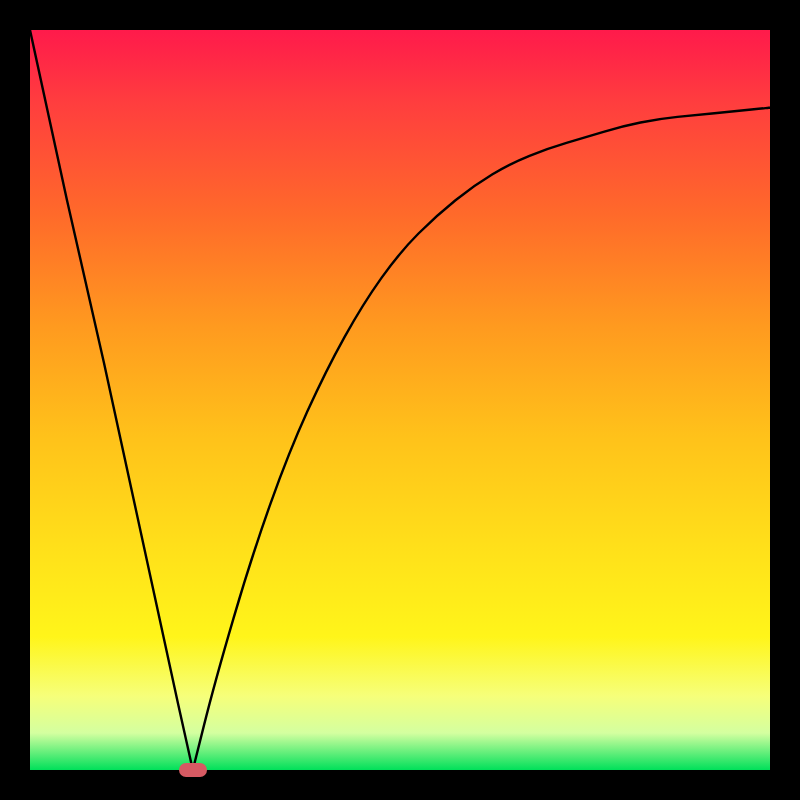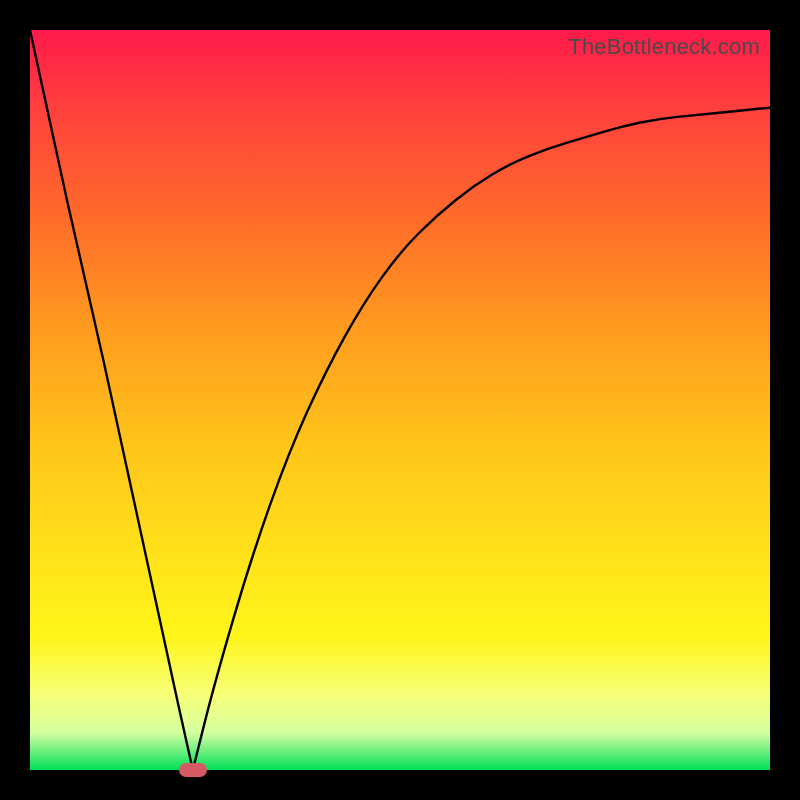--- a/index.html
+++ b/index.html
@@ -62,21 +62,20 @@
     transform: translate(-50%, -50%);
   }
 </style>
 </head>
 <body>
 
 <div class="frame">
 
   <div class="plot">
 
-    <div class="watermark">TheBottleneck.com</div>
 
     <svg class="curve" viewBox="0 0 740 740" preserveAspectRatio="none">
       <path fill="none" stroke-width="2.4" stroke-linejoin="round" stroke-linecap="round" d="M0.0 0.0 L37.0 170.2 L74.0 333.0 L111.0 503.2 L148.0 673.4 L162.8 740.0 L162.8 740.0 Q162.8 740.0 173.9 695.6 Q185.0 651.2 203.5 588.3 Q222.0 525.4 240.5 473.6 Q259.0 421.8 277.5 381.1 Q296.0 340.4 314.5 307.1 Q333.0 273.8 351.5 247.9 Q370.0 222.0 388.5 203.5 Q407.0 185.0 425.5 170.2 Q444.0 155.4 462.5 144.3 Q481.0 133.2 499.5 125.8 Q518.0 118.4 536.5 112.9 Q555.0 107.3 573.5 101.8 Q592.0 96.2 610.5 92.5 Q629.0 88.8 647.5 86.9 Q666.0 85.1 684.5 83.3 Q703.0 81.4 721.5 79.5 T740.0 77.7" stroke="#000000"></path>
     </svg>
 
     <div class="marker" style="background: rgb(214, 90, 99); left: 162.8px; top: 740px;"></div>
 
   </div>
 </div>
 

